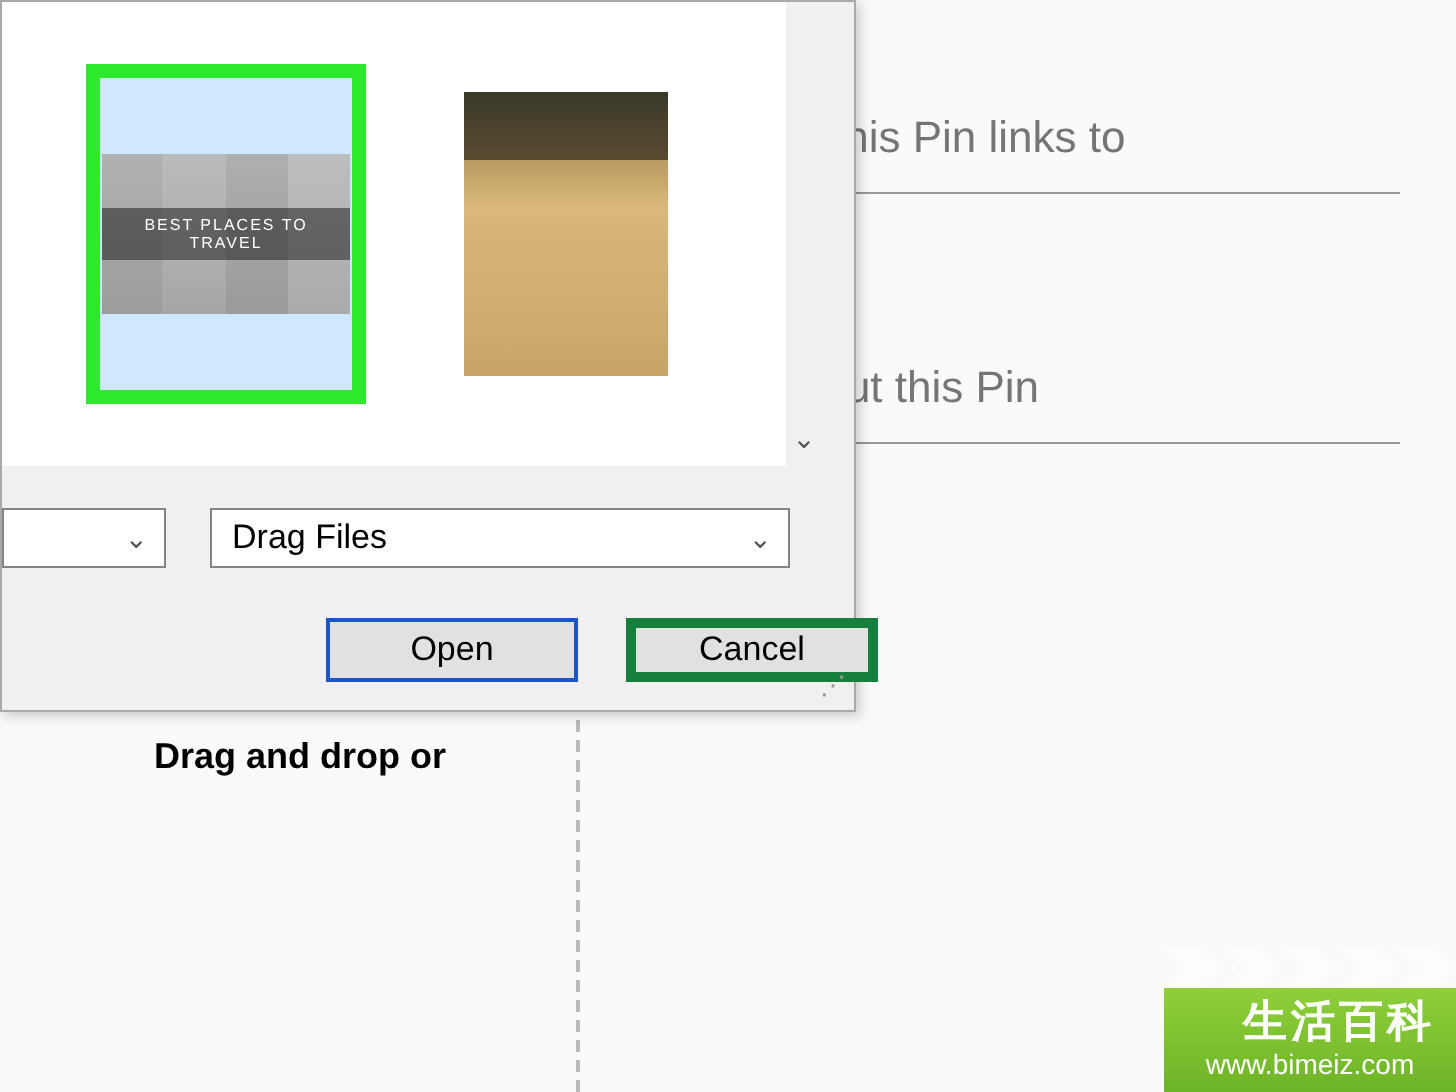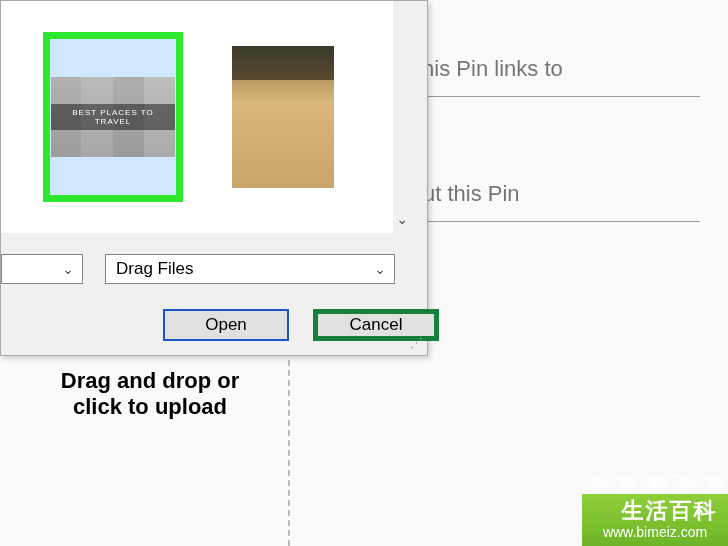--- a/index.html
+++ b/index.html
@@ -22,21 +22,21 @@
       width: 290px;
       height: 546px;
       border-right: 2px dashed #bbb;
     }
     .upload-text {
       position: absolute;
       top: 368px;
       left: 30px;
       width: 240px;
       text-align: center;
-      font-size: 22px;
+      font-size: 18px;
       font-weight: bold;
       color: #000;
       line-height: 1.2;
     }
     .pin-form {
       position: absolute;
       top: 0;
       left: 330px;
       width: 398px;
     }
@@ -236,21 +236,20 @@
       clip-path: polygon(0 0, 60% 0, 100% 50%, 60% 100%, 0 100%, 40% 50%);
     }
   </style>
 </head>
 <body>
 
 <div class="underlay">
   <div class="dashed-area">
     <div class="upload-text">
       <span>Drag and drop or</span><br>
-      <span>click to upload</span>
     </div>
   </div>
 
   <div class="pin-form">
     <div class="form-label">te</div>
     <input class="form-input-line" placeholder="the URL this Pin links to" style="">
     <div class="section-gap"></div>
     <div class="form-label">otion</div>
     <input class="form-input-line" placeholder="more about this Pin" style="">
   </div>

